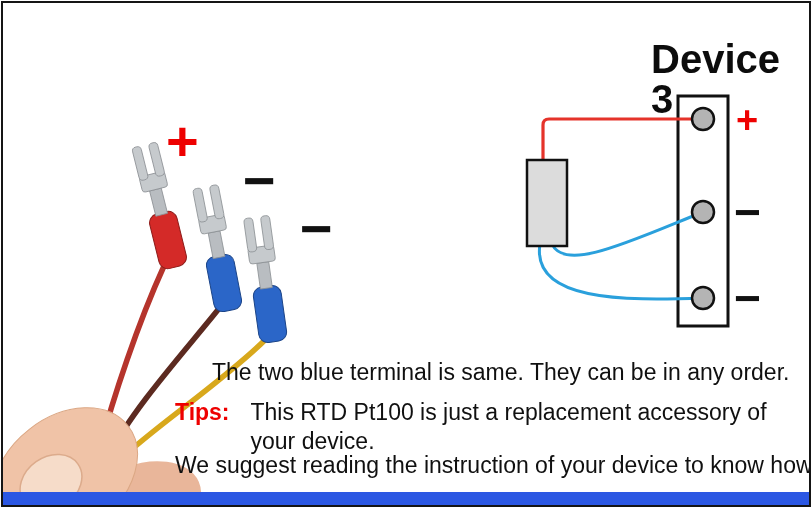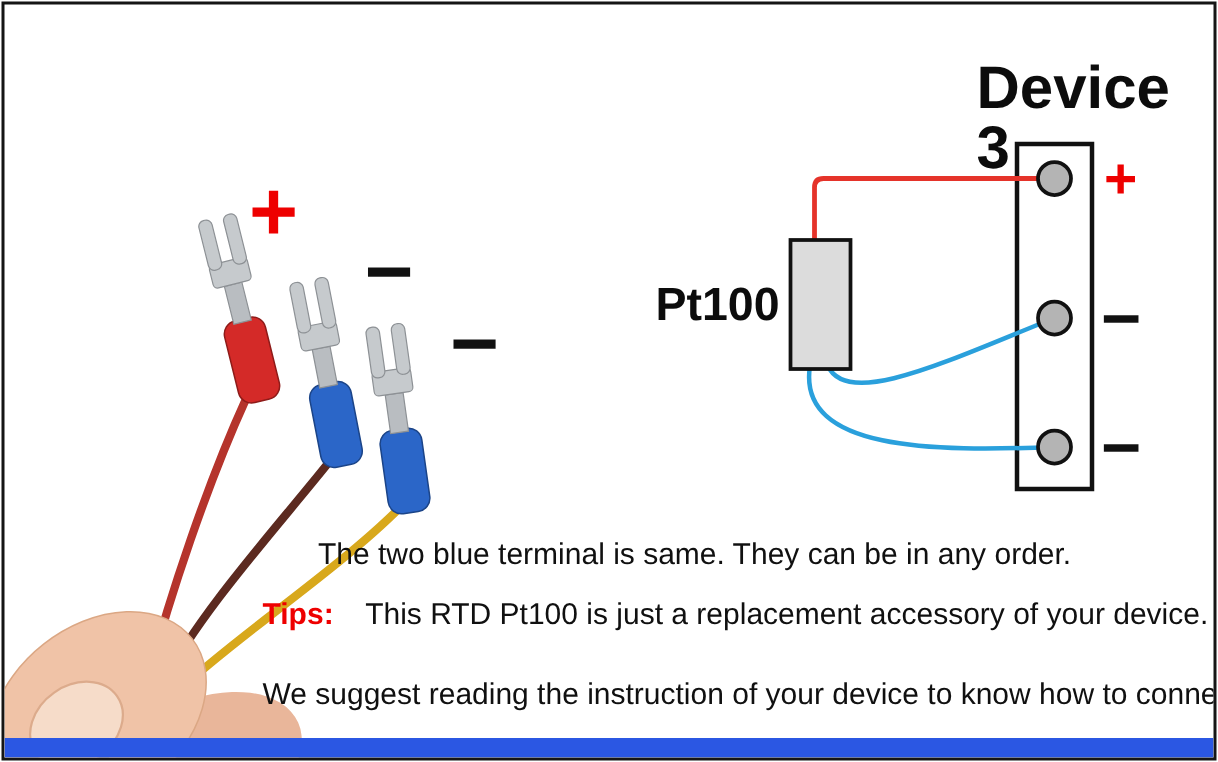--- a/index.html
+++ b/index.html
@@ -16,21 +16,21 @@
   .sym.red{color:#ee0000;}
   .plus-left{left:163px;top:110px;font-size:56px;}
   .minus-left-1{left:240px;top:150px;font-size:56px;}
   .minus-left-2{left:297px;top:198px;font-size:56px;}
   .plus-right{left:733px;top:98px;font-size:38px;}
   .minus-right-1{left:731px;top:186px;font-size:46px;}
   .minus-right-2{left:731px;top:272px;font-size:46px;}
   .big-label{position:absolute;font-weight:bold;color:#0c0c0c;line-height:1;}
   .device-title{left:648px;top:36px;font-size:40px;}
   .sensor-label{left:434px;top:184px;font-size:31px;}
-  .caption{position:absolute;font-size:20px;color:#101010;line-height:1.25;}
+  .caption{position:absolute;font-size:23px;color:#101010;line-height:1.25;}
   .note-line{left:209px;top:355px;}
   .tips-line{left:172px;top:395px;display:flex;gap:21px;}
   .tips-label{font-weight:bold;}
   .suggest-line{left:172px;top:448px;white-space:nowrap;}
   .footer-bar{position:absolute;left:0;right:0;bottom:0;height:13px;background:#2b57e3;}
 </style>
 </head>
 <body>
 
 <div class="canvas">
@@ -83,21 +83,20 @@
       <circle cx="700" cy="295" r="11" fill="#b4b4b4" stroke="#111111" stroke-width="2.5" style="fill: rgb(180, 180, 180);"></circle>
 
       <rect x="524" y="157" width="40" height="86" fill="#dcdcdc" stroke="#111111" stroke-width="2.5" style="fill: rgb(220, 220, 220);"></rect>
     </svg>
 
     <div class="sym red plus-left" style="color: rgb(238, 0, 0);">+</div>
     <div class="sym minus-left-1" style="color: rgb(17, 17, 17);">−</div>
     <div class="sym minus-left-2" style="color: rgb(17, 17, 17);">−</div>
 
     <div class="big-label device-title">Device 3</div>
-    <div class="big-label sensor-label">Pt100</div>
     <div class="sym red plus-right" style="color: rgb(238, 0, 0);">+</div>
     <div class="sym minus-right-1" style="color: rgb(17, 17, 17);">−</div>
     <div class="sym minus-right-2" style="color: rgb(17, 17, 17);">−</div>
 
     <div class="caption note-line">The two blue terminal is same. They can be in any order.</div>
     <div class="caption tips-line">
       <span class="tips-label" style="color: rgb(238, 0, 0);">Tips:</span>
       <span>This RTD Pt100 is just a replacement accessory of your device.</span>
     </div>
     <div class="caption suggest-line">We suggest reading the instruction of your device to know how to connect</div>

